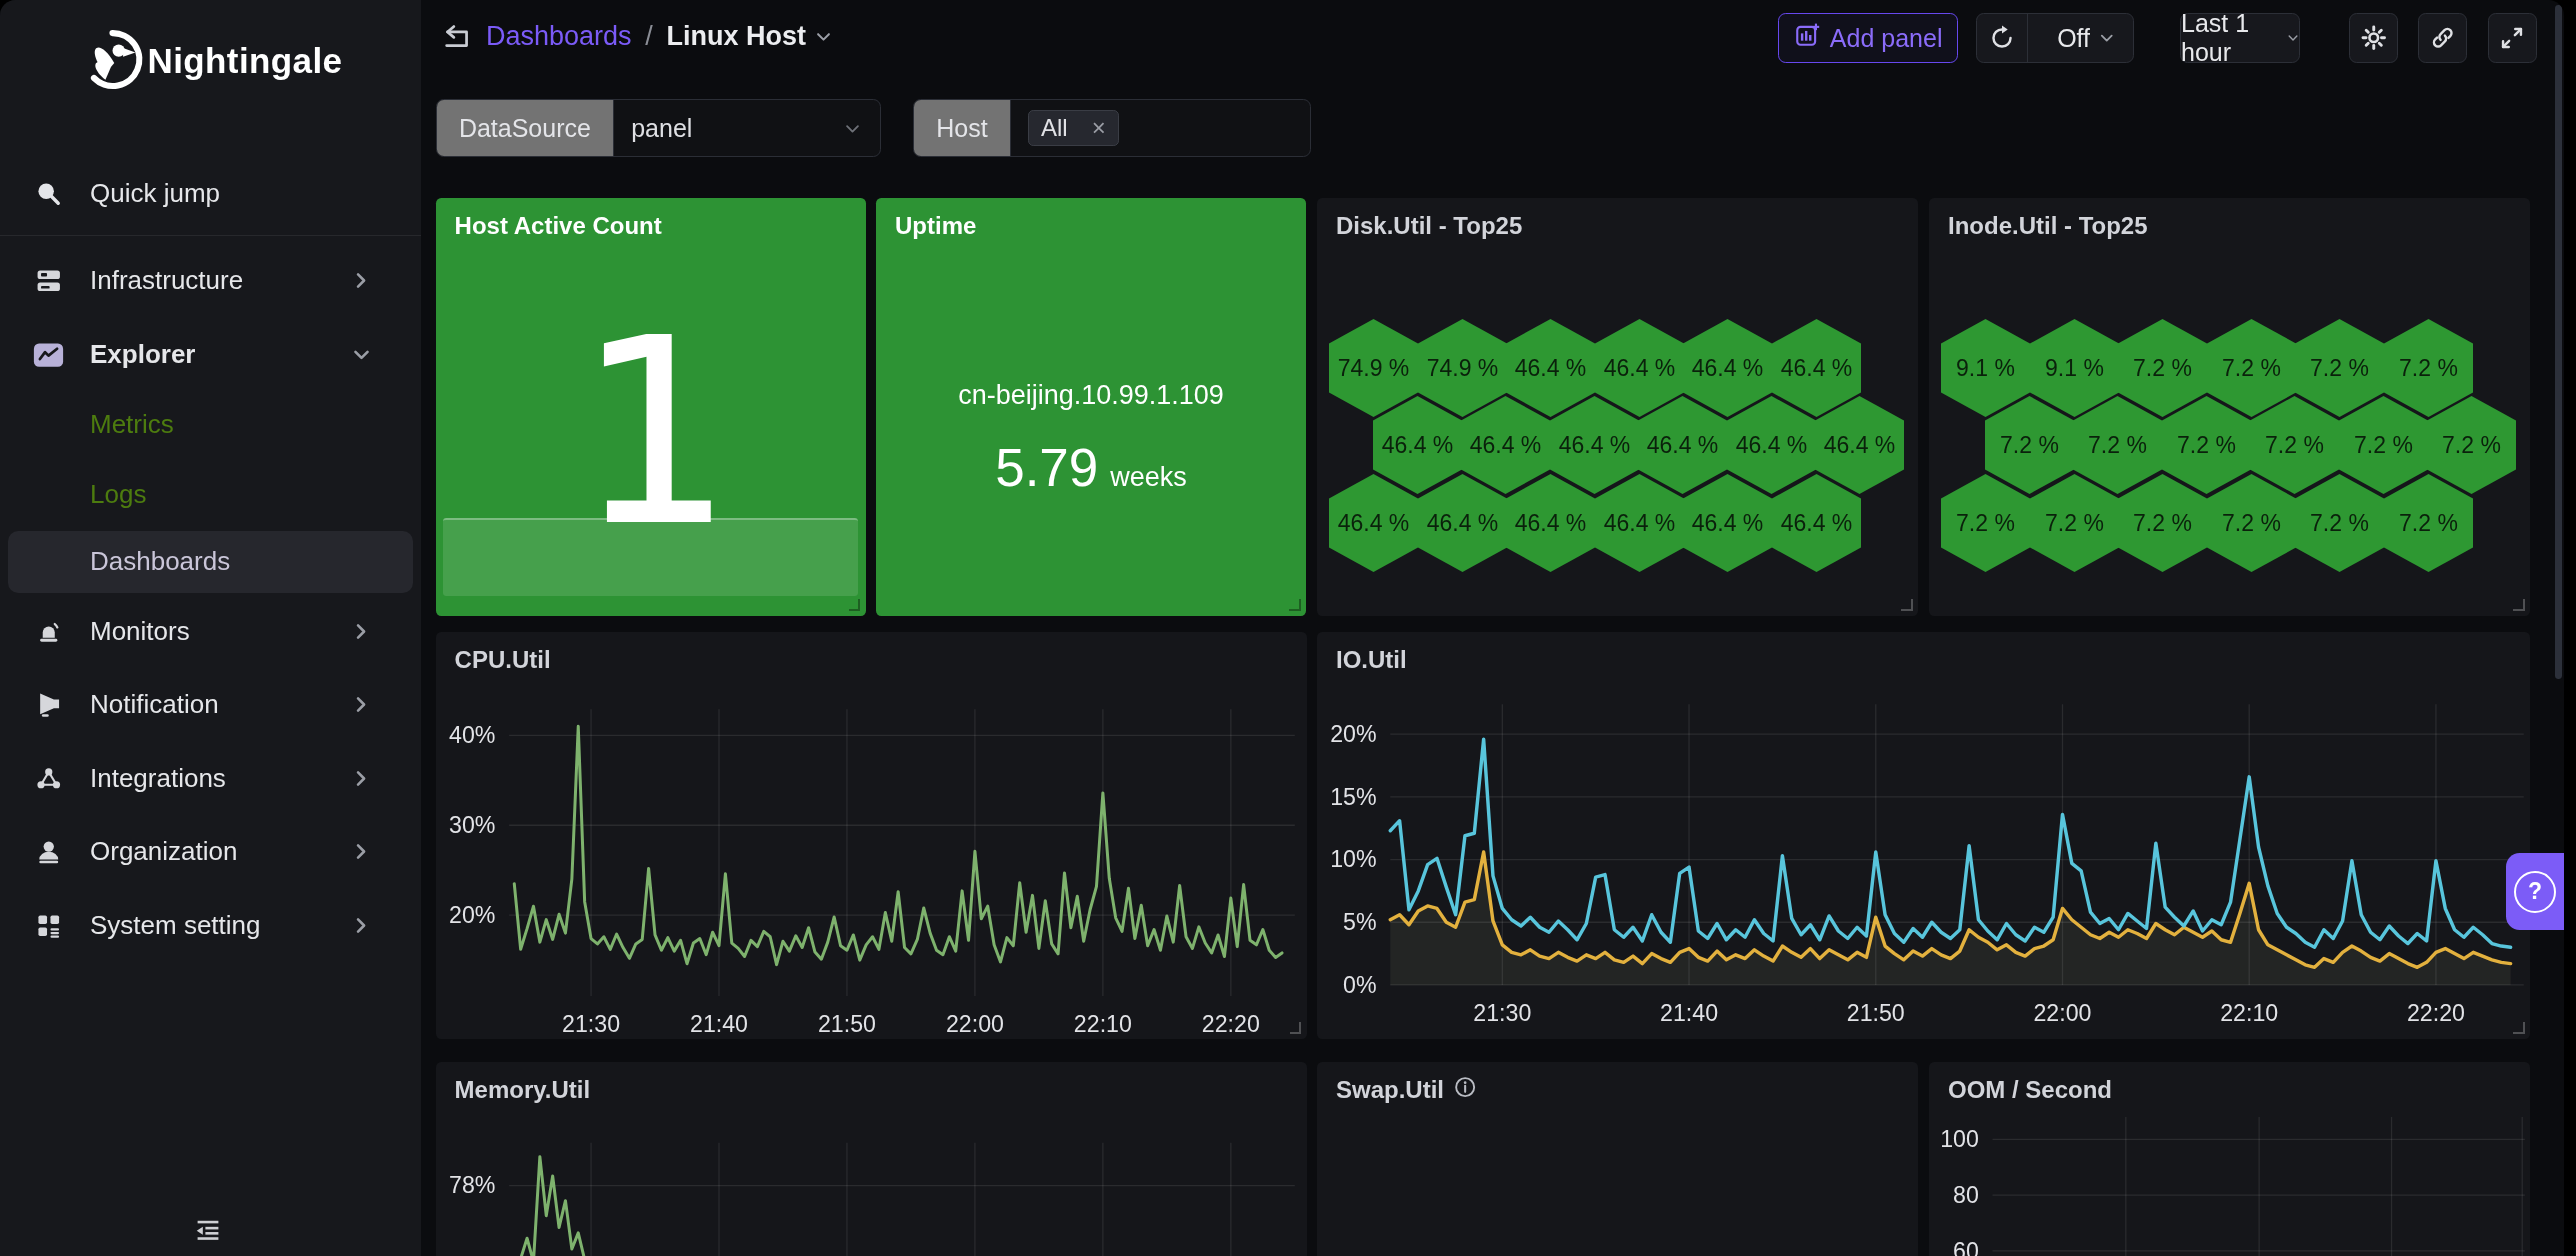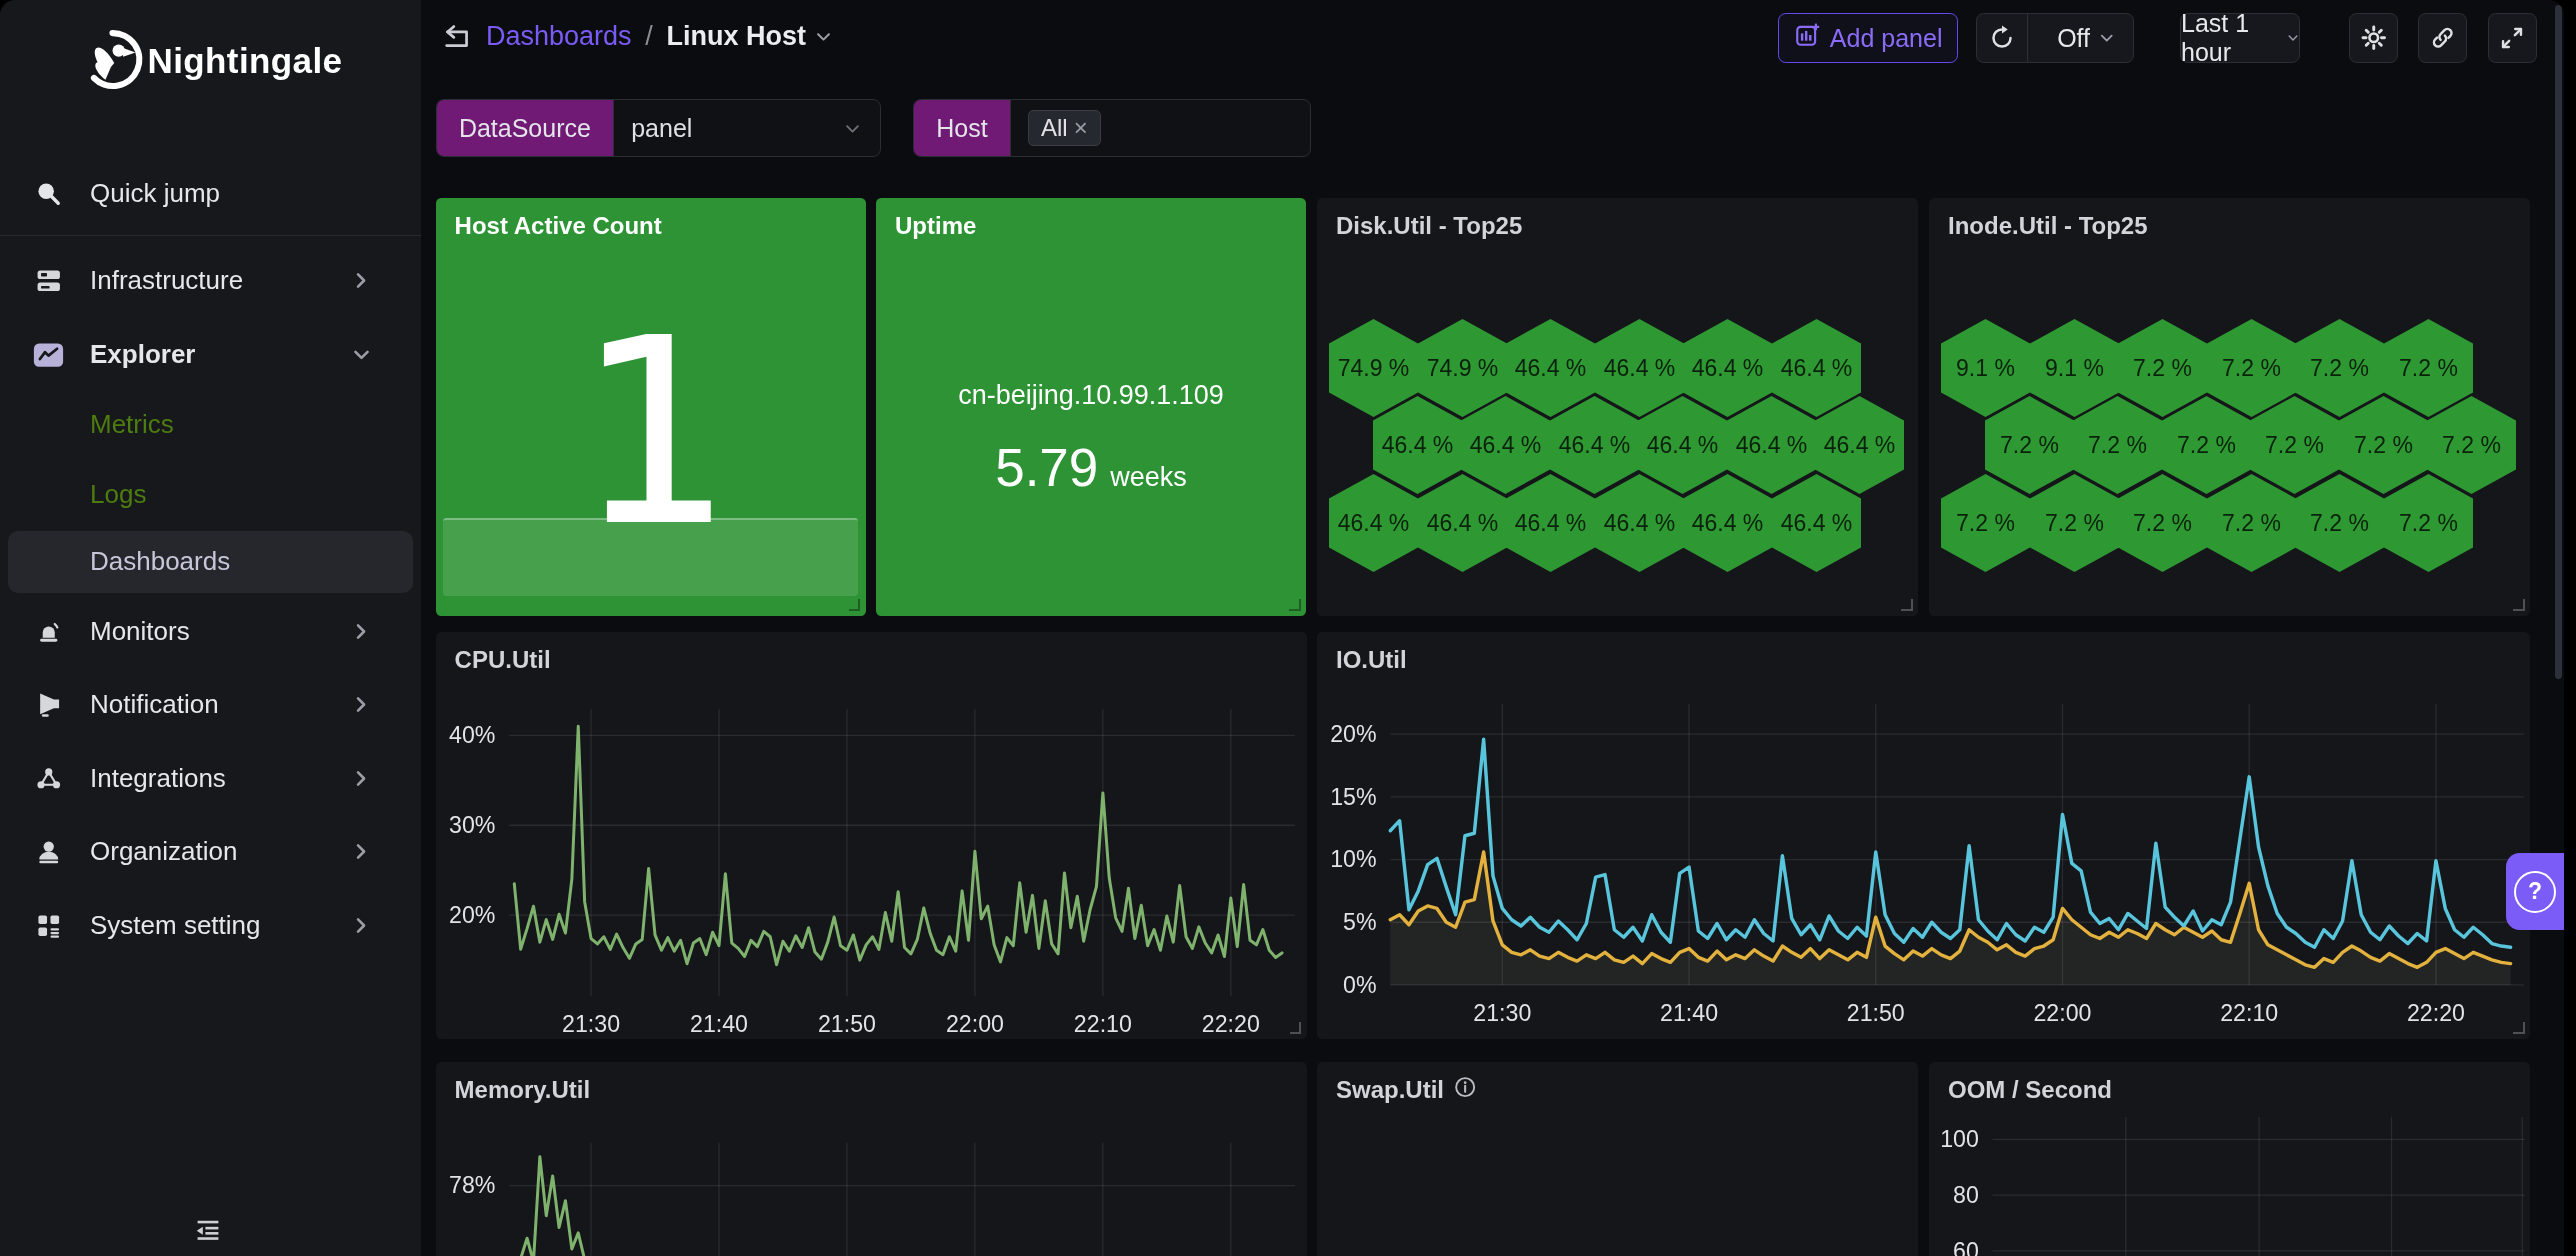--- a/index.html
+++ b/index.html
@@ -32,25 +32,25 @@
   .tb-seg{height:100%;display:flex;align-items:center;justify-content:center;}
   .tb-seg.ref{width:50px;border-right:1.7px solid #2c2f37;}
   .tb-seg.off{flex:1;gap:8.6px;}
   .tb-time{right:264px;width:120px;gap:8.6px;}
   .tb-ico{width:49px;}
   .tb-gear{right:166px;} .tb-link{right:97px;} .tb-expand{right:27.5px;}
   
   .filter-group{position:absolute;top:99px;height:58px;display:flex;box-sizing:border-box;
     border:1.7px solid #2b2e36;border-radius:7.7px;overflow:hidden;background:#101114;}
   .fg-ds{left:14.6px;width:445px;} .fg-host{left:492px;width:398px;}
-  .f-label{background:#701a75;border-right:1.7px solid #2b2e36;display:flex;align-items:center;
+  .f-label{background:#737373;border-right:1.7px solid #2b2e36;display:flex;align-items:center;
     padding:0 22.3px;color:#e4e5e9;font-size:25px;white-space:nowrap;}
   .f-select{flex:1;display:flex;align-items:center;padding:0 17px;color:#dfe0e4;font-size:25px;position:relative;cursor:pointer;}
   .f-chev{position:absolute;right:19px;display:flex;}
-  .f-tag{display:flex;align-items:center;gap:6px;background:#26282f;border:0.9px solid #3a3d45;
+  .f-tag{display:flex;align-items:center;gap:24px;background:#26282f;border:0.9px solid #3a3d45;
     border-radius:5.2px;padding:3.4px 12px;font-size:24px;color:#e0e1e5;}
   
   .panel{position:absolute;background:#15161a;border-radius:5.2px;overflow:hidden;}
   .p-title{position:absolute;left:19px;top:13.7px;font-size:24px;font-weight:600;color:#d2d4da;display:flex;align-items:center;gap:10.3px;z-index:3;}
   .panel.green{background:#2d9334;}
   .panel.green .p-title{color:#fff;}
   .handle{position:absolute;right:5.2px;bottom:5.2px;width:9.5px;height:9.5px;
     border-right:2.6px solid rgba(255,255,255,0.25);border-bottom:2.6px solid rgba(255,255,255,0.25);}
   .panel.green .handle{border-color:rgba(0,0,0,0.35);}
   

